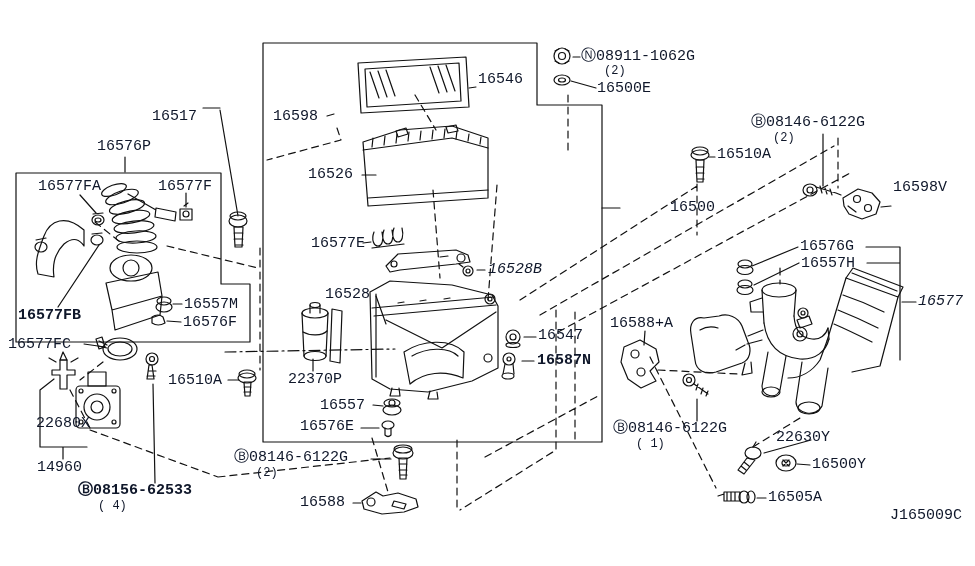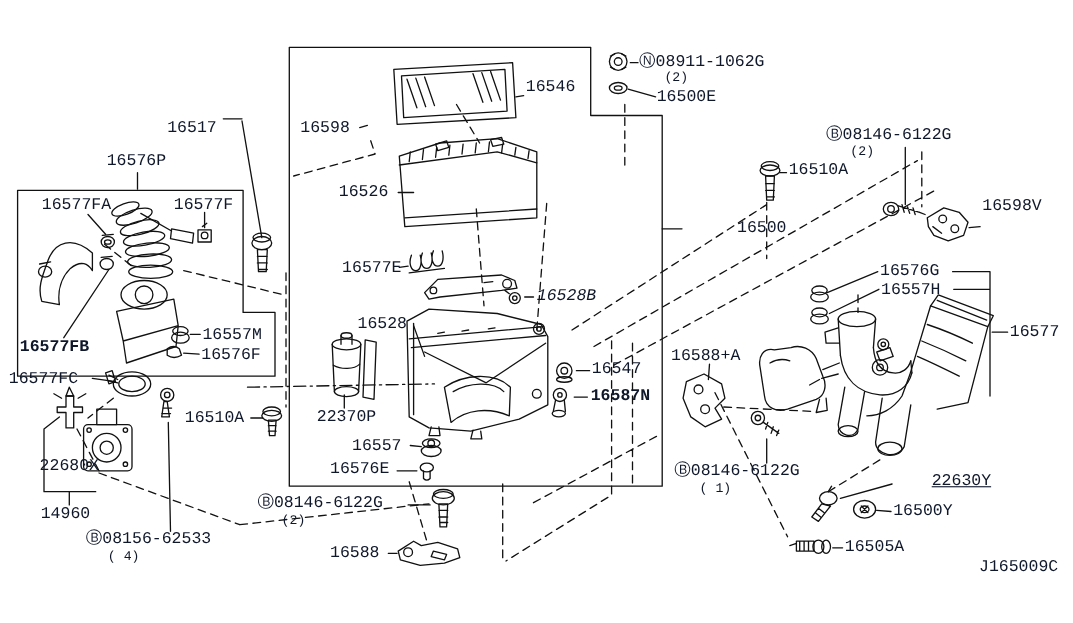--- a/index.html
+++ b/index.html
@@ -344,21 +344,21 @@
       <span class="lbl" style="left: 97px; top: 139px;">16576P</span>
       <span class="lbl" style="left: 38px; top: 179px;">16577FA</span>
       <span class="lbl" style="left: 158px; top: 179px;">16577F</span>
       <span class="lbl" style="left: 18px; top: 308px; font-weight: bold;">16577FB</span>
       <span class="lbl" style="left: 184px; top: 297px;">16557M</span>
       <span class="lbl" style="left: 183px; top: 315px;">16576F</span>
       <span class="lbl" style="left: 8px; top: 337px;">16577FC</span>
       <span class="lbl" style="left: 168px; top: 373px;">16510A</span>
       <span class="lbl" style="left: 8px; top: 416px; margin-left: 28px;">22680X</span>
       <span class="lbl" style="left: 37px; top: 460px;">14960</span>
-      <span class="lbl" style="left: 78px; top: 483px;">Ⓑ08156-62533</span>
+      <span class="lbl" style="left: 78px; top: 483px; font-weight: bold;">Ⓑ08156-62533</span>
       <span class="lbl sm" style="left: 98px; top: 500px;">( 4)</span>
       <span class="lbl" style="left: 273px; top: 109px;">16598</span>
       <span class="lbl" style="left: 478px; top: 72px;">16546</span>
       <span class="lbl" style="left: 308px; top: 167px;">16526</span>
       <span class="lbl" style="left: 311px; top: 236px;">16577E</span>
       <span class="lbl" style="left: 488px; top: 262px; font-style: italic;">16528B</span>
       <span class="lbl" style="left: 623px; top: 200px; margin-left: 47px;">16500</span>
       <span class="lbl" style="left: 325px; top: 287px;">16528</span>
       <span class="lbl" style="left: 288px; top: 372px;">22370P</span>
       <span class="lbl" style="left: 320px; top: 398px;">16557</span>
@@ -370,23 +370,23 @@
       <span class="lbl" style="left: 300px; top: 495px;">16588</span>
       <span class="lbl" style="left: 581px; top: 49px;">Ⓝ08911-1062G</span>
       <span class="lbl sm" style="left: 604px; top: 65px;">(2)</span>
       <span class="lbl" style="left: 597px; top: 81px;">16500E</span>
       <span class="lbl" style="left: 751px; top: 115px;">Ⓑ08146-6122G</span>
       <span class="lbl sm" style="left: 773px; top: 132px;">(2)</span>
       <span class="lbl" style="left: 717px; top: 147px;">16510A</span>
       <span class="lbl" style="left: 893px; top: 180px;">16598V</span>
       <span class="lbl" style="left: 800px; top: 239px;">16576G</span>
       <span class="lbl" style="left: 801px; top: 256px;">16557H</span>
-      <span class="lbl" style="left: 918px; top: 294px;">16577</span>
+      <span class="lbl" style="left: 918px; top: 294px; font-style: italic;">16577</span>
       <span class="lbl" style="left: 610px; top: 316px;">16588+A</span>
       <span class="lbl" style="left: 613px; top: 421px;">Ⓑ08146-6122G</span>
       <span class="lbl sm" style="left: 636px; top: 438px;">( 1)</span>
-      <span class="lbl" style="left: 847px; top: 430px; text-decoration: underline;">22630Y</span>
+      <span class="lbl" style="left: 776px; top: 430px;">22630Y</span>
       <span class="lbl" style="left: 812px; top: 457px;">16500Y</span>
       <span class="lbl" style="left: 768px; top: 490px;">16505A</span>
       <span class="lbl" style="left: 890px; top: 508px;">J165009C</span>
     </div>
 
 </div>
 
 </body></html>

